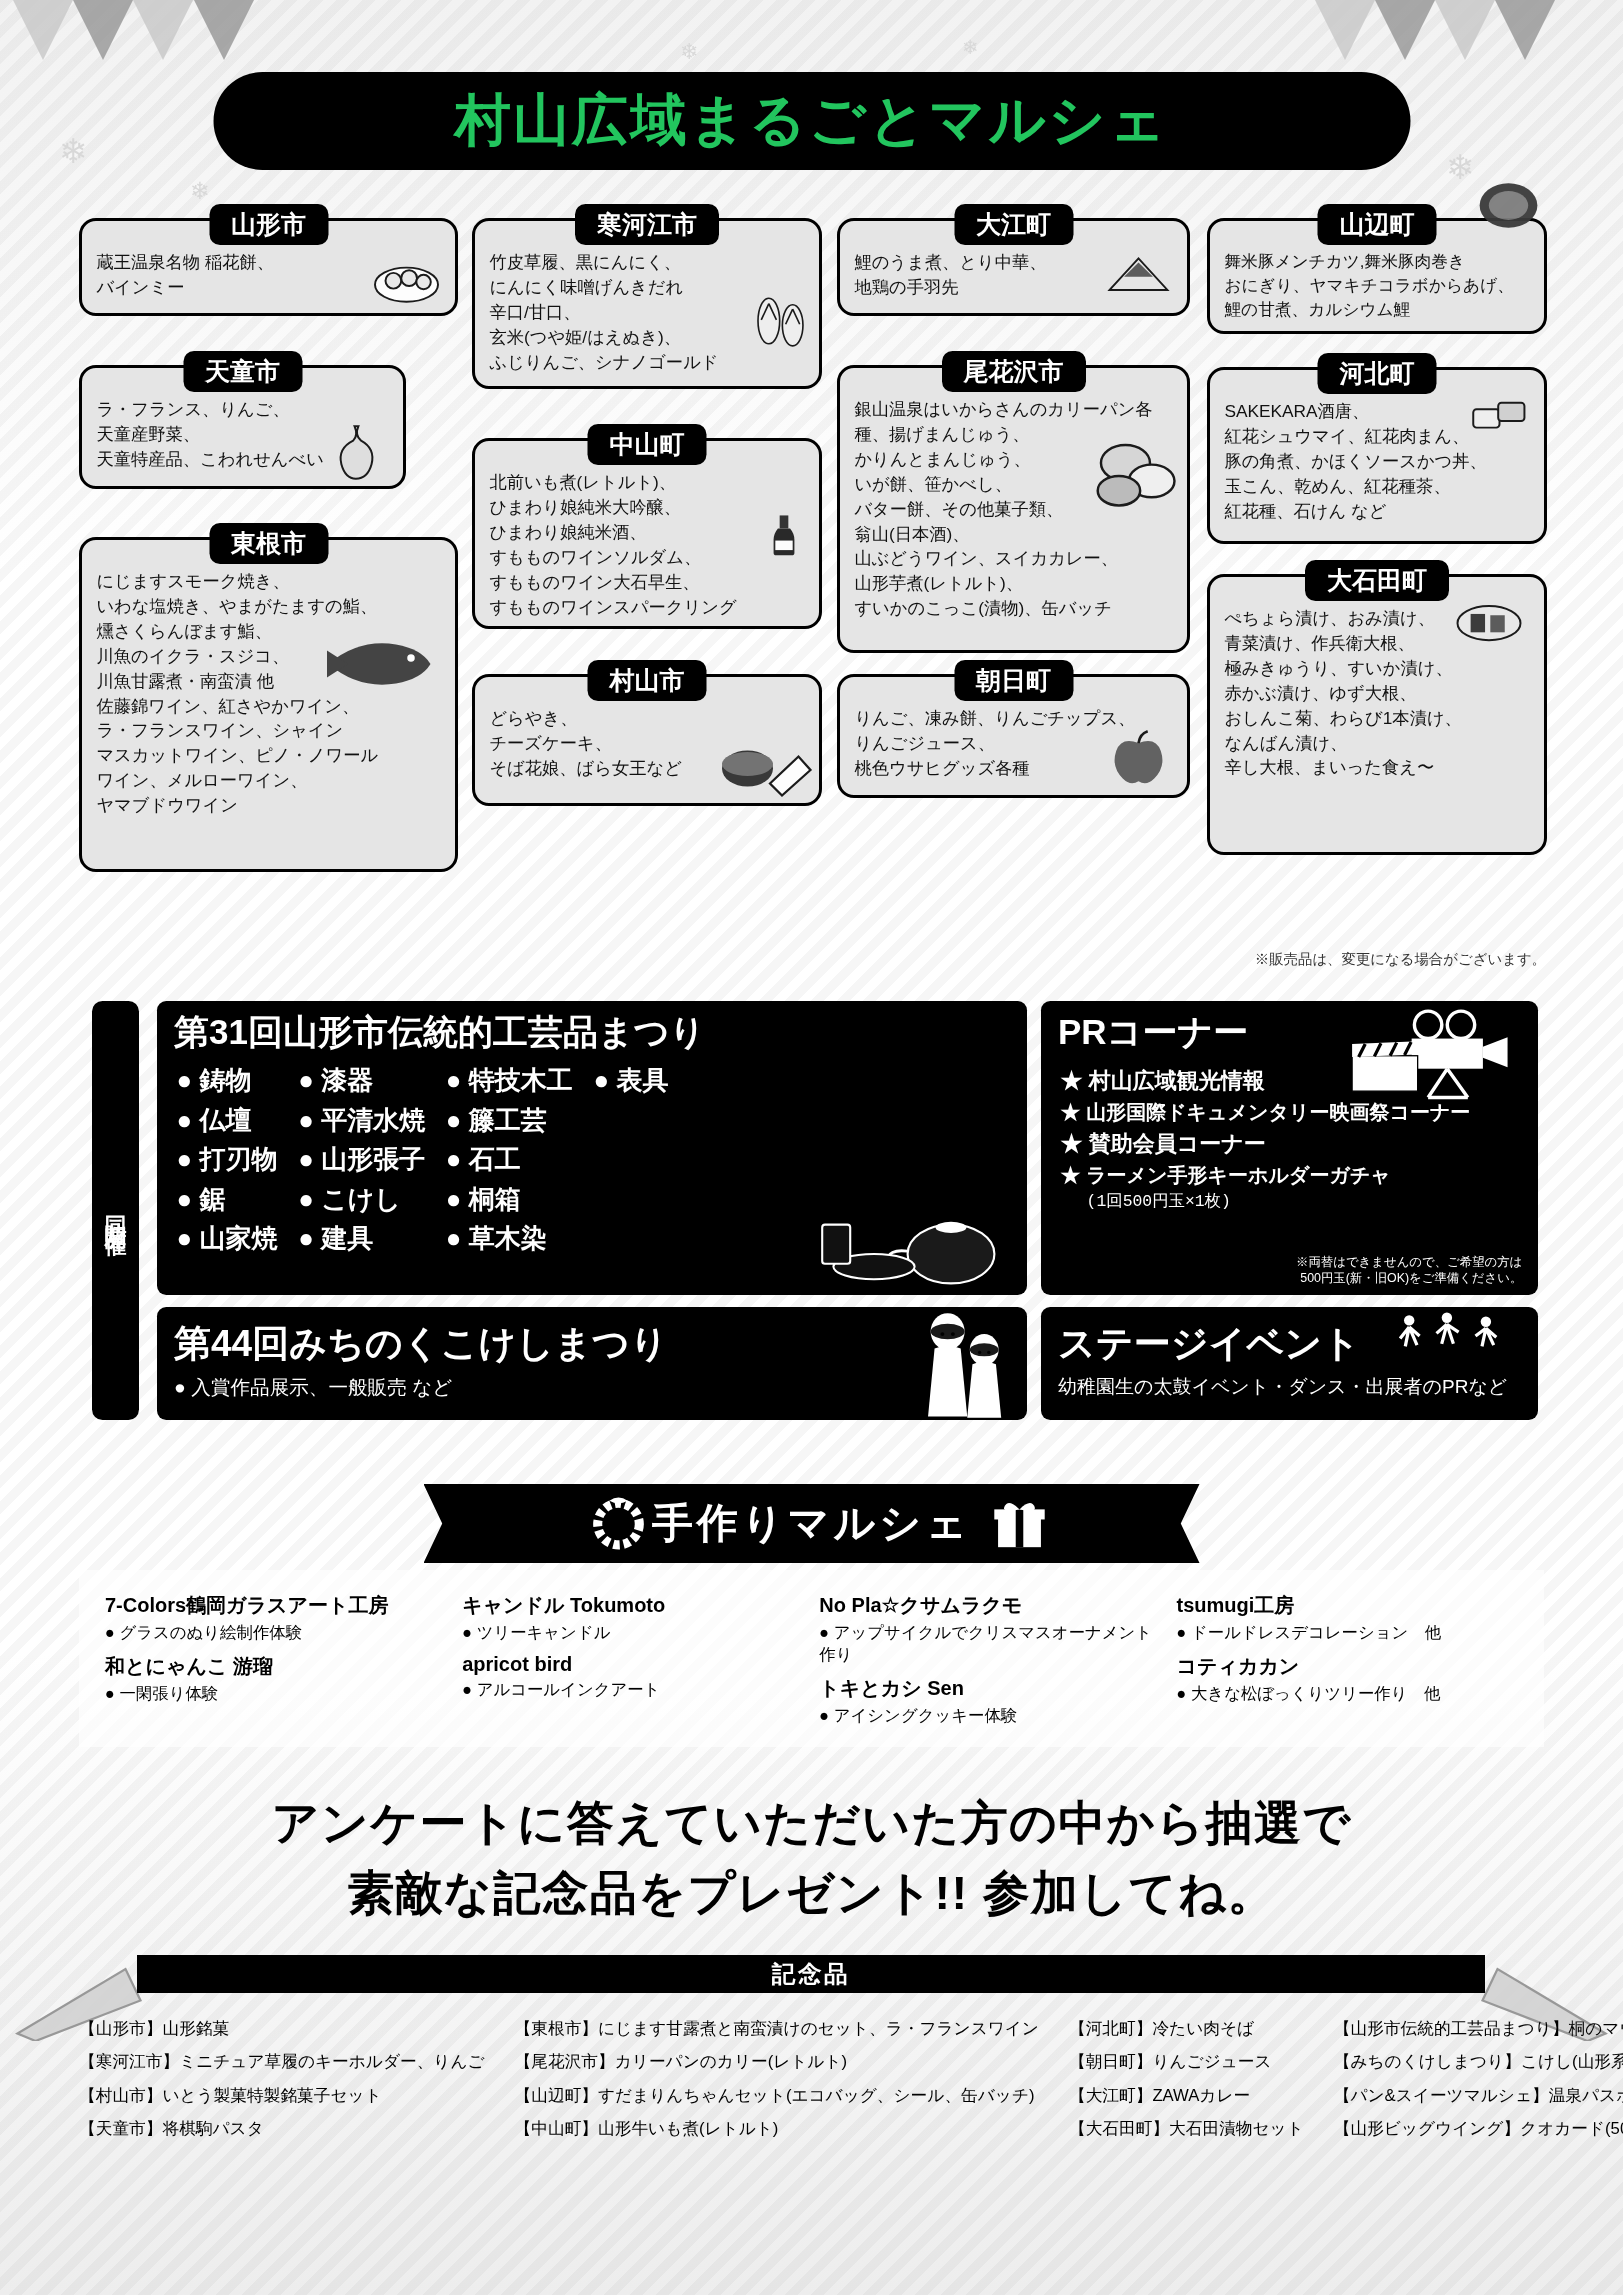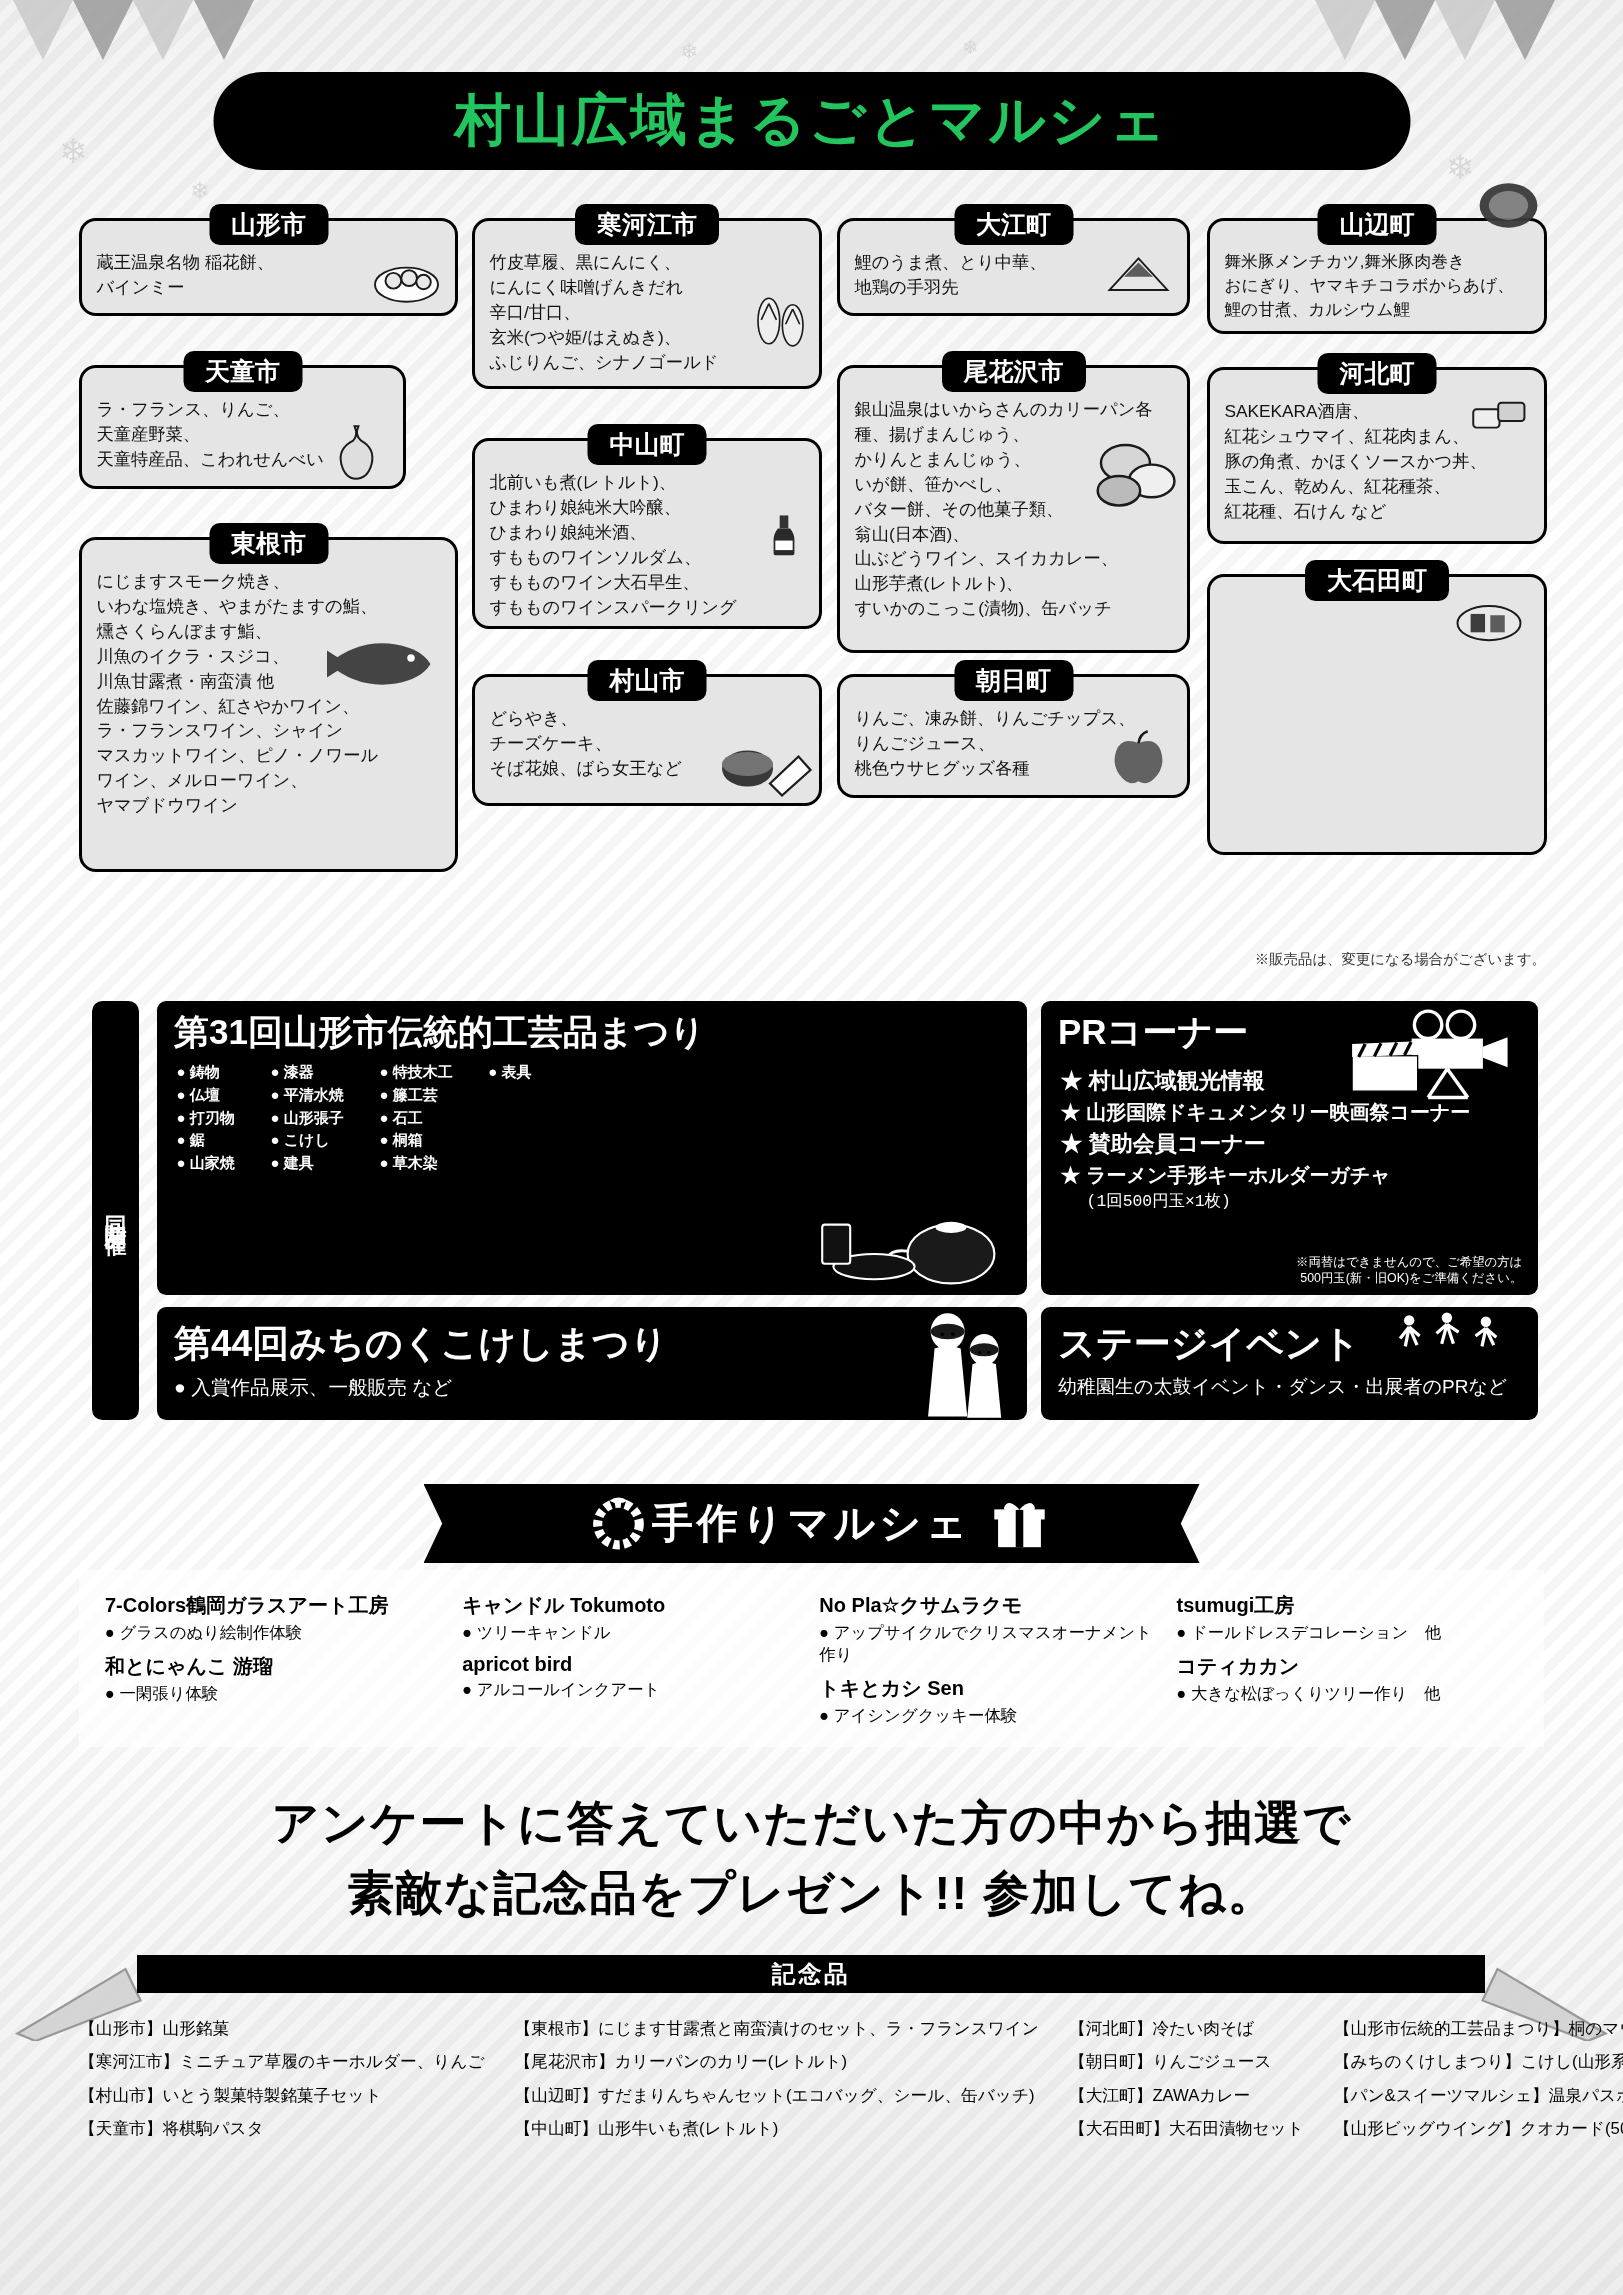--- a/index.html
+++ b/index.html
@@ -109,22 +109,22 @@
   }
   .panel {
     position: absolute;
     background: #000; color: #fff;
     border-radius: 9.2px;
     overflow: hidden;
   }
   .panel h3 { font-size: 35px; font-weight: bold; padding: 7.9px 17px 5.2px 17px; }
   .panel .sub { font-size: 17.7px; padding: 0 17px 6.5px 17px; }
   .craft-cols {
-    display: flex; gap: 20px; padding: 0 17px 11.8px 19.6px;
-    font-size: 15px; line-height: 1.52; font-weight: bold;
+    display: flex; gap: 5px; padding: 0 17px 11.8px 19.6px;
+    font-size: 26px; line-height: 1.52; font-weight: bold;
   }
   .craft-cols div span { display: block; }
   .pr-list { padding: 2.6px 17px 3.9px 19.6px; font-size: 22px; line-height: 1.5; font-weight: bold; }
   .pr-list .small { font-size: 16.4px; font-weight: normal; }
   .pr-note { position: absolute; right: 15.7px; bottom: 7.9px; font-size: 12.4px; text-align: right; line-height: 1.35; }
 
   
   .ribbon {
     position: absolute; left: 50%; transform: translateX(-50%);
     top: 1484px; width: 674px; height: 79px; background: #000;
@@ -335,20 +335,27 @@
 りんごジュース、
 桃色ウサヒグッズ各種</div>
     <svg class="ill" viewBox="0 0 120 96">
         <path d="M60 26 q-26 -10 -34 12 q-8 24 10 42 q12 12 24 4 q12 8 24 -4 q18 -18 10 -42 q-8 -22 -34 -12z" fill="#5b5b5b"></path>
         <path d="M60 26 q2 -14 14 -18" stroke="#111" stroke-width="4" fill="none"></path>
       </svg>
   </div>
 
   <div class="card" style="left:1207px; top:378px; width:340px; height:281px;">
     <div class="hdr">大石田町</div>
+    <div class="body">ぺちょら漬け、おみ漬け、
+青菜漬け、作兵衛大根、
+極みきゅうり、すいか漬け、
+赤かぶ漬け、ゆず大根、
+おしんこ菊、わらび1本漬け、
+なんばん漬け、
+辛し大根、まいった食え〜</div>
     <svg class="ill" viewBox="0 0 140 96" style="right:6.5px;top:11.8px;bottom:auto;width:98px;">
         <ellipse cx="70" cy="52" rx="48" ry="26" fill="#e9e9e9" stroke="#111" stroke-width="3"></ellipse>
         <rect x="42" y="38" width="22" height="28" fill="#333"></rect>
         <rect x="72" y="40" width="22" height="26" fill="#555"></rect>
       </svg>
   </div>
 </div>
 
 <div class="note">※販売品は、変更になる場合がございます。</div>
 

